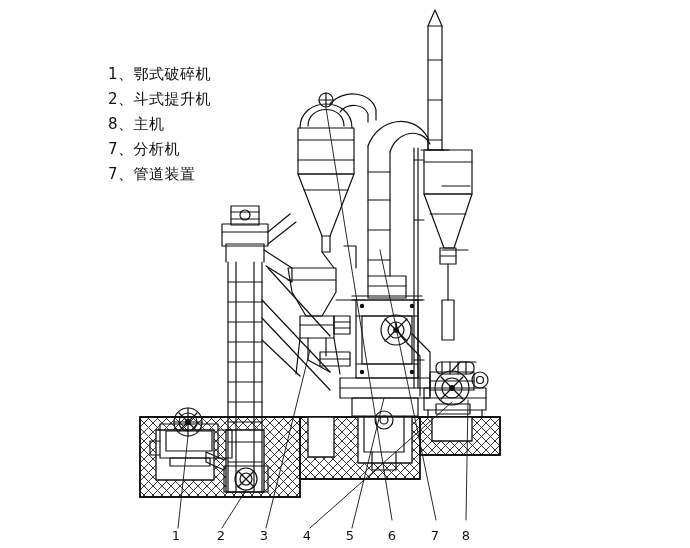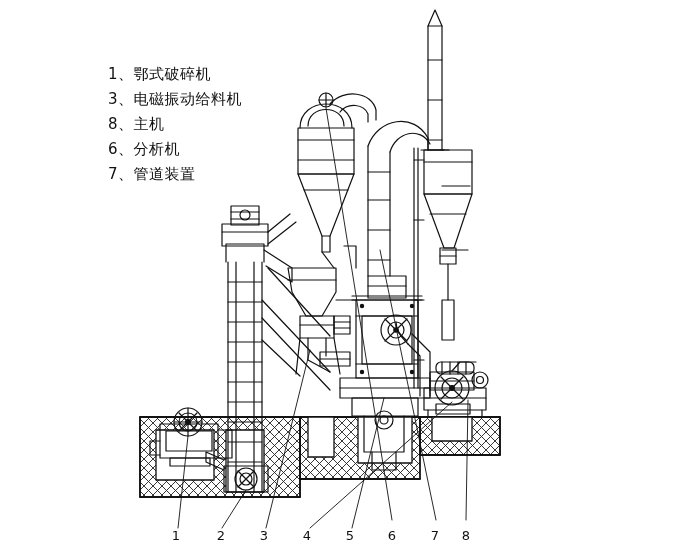--- a/index.html
+++ b/index.html
@@ -32,23 +32,23 @@
     transform:translateX(-50%);
   }
 </style>
 </head>
 <body>
 
 <div id="stage">
 
   <div id="legend">
     <div class="legend-item">1、鄂式破碎机</div>
-    <div class="legend-item">3、电磁振动给料机</div>
+    <div class="legend-item">2、斗式提升机</div>
     <div class="legend-item">8、主机</div>
-    <div class="legend-item">6、分析机</div>
+    <div class="legend-item">7、分析机</div>
     <div class="legend-item">7、管道装置</div>
   </div>
 
   <svg id="diagram" viewBox="0 0 690 548">
     <defs>
       <pattern id="hatchA" width="9" height="9" patternTransform="rotate(45)" patternUnits="userSpaceOnUse">
         <line x1="0" y1="0" x2="0" y2="9" stroke="#222" stroke-width="1"></line>
       </pattern>
       <pattern id="hatchB" width="9" height="9" patternTransform="rotate(-45)" patternUnits="userSpaceOnUse">
         <line x1="0" y1="0" x2="0" y2="9" stroke="#222" stroke-width="1"></line>

